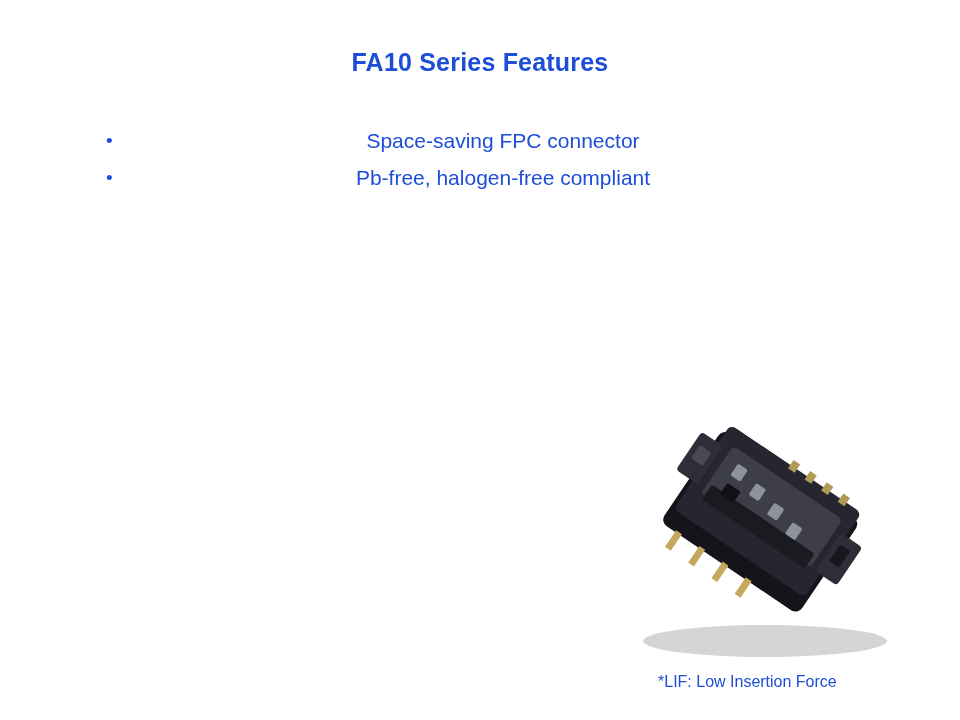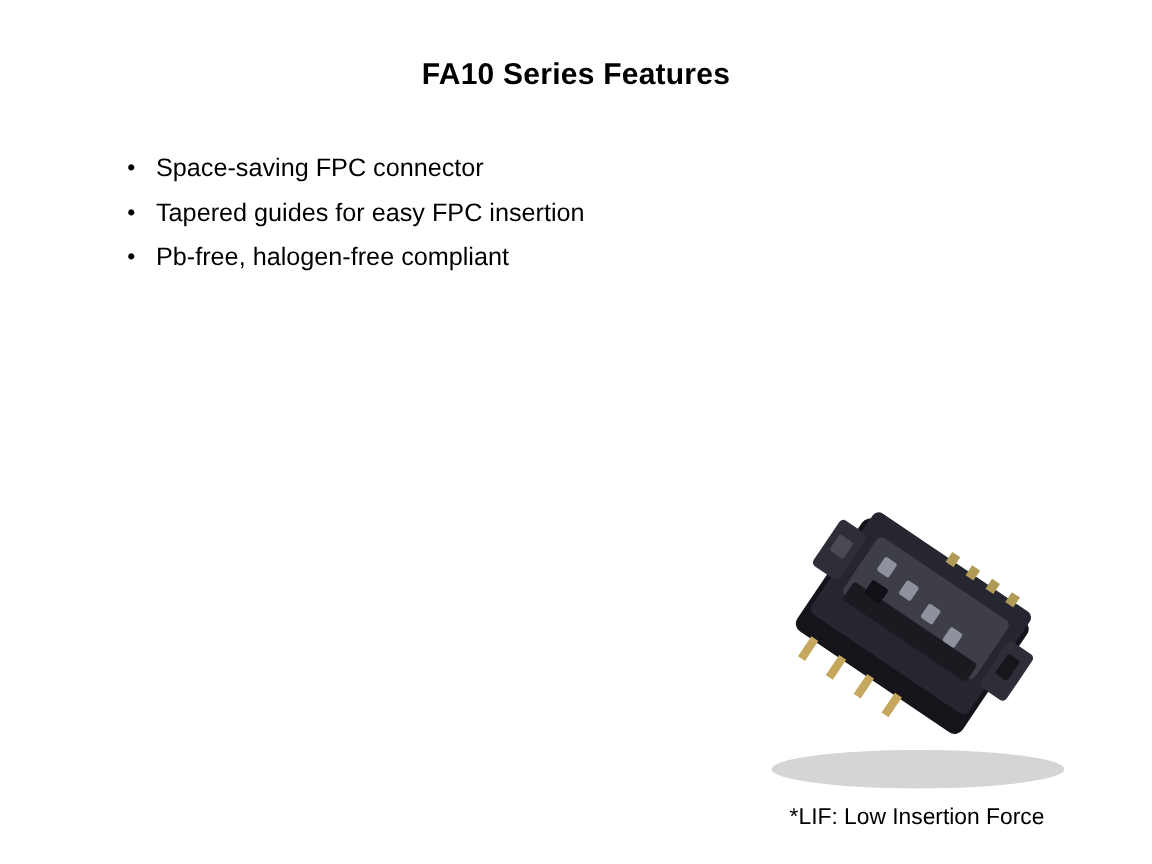--- a/index.html
+++ b/index.html
@@ -2,21 +2,21 @@
 <html><head>
 <meta charset="utf-8">
 <style>
   html, body { margin: 0; padding: 0; background: #ffffff; }
   .slide {
     position: relative;
     width: 960px;
     height: 720px;
     background: #ffffff;
     font-family: "Liberation Sans", sans-serif;
-    color: #000000;
+    color: #1d4ed8;
     overflow: hidden;
   }
   .title {
     position: absolute;
     top: 48px;
     left: 0;
     width: 100%;
     margin: 0;
     text-align: center;
     font-size: 25px;
@@ -26,20 +26,21 @@
   .features {
     position: absolute;
     top: 127px;
     left: 104px;
     width: 772px;
     margin: 0;
     padding: 0;
     list-style: none;
     font-size: 21px;
     line-height: 28px;
+    text-align: center;
   }
   .features li {
     position: relative;
     padding-left: 26px;
     margin-bottom: 9px;
   }
   .features li::before {
     content: "\2022";
     position: absolute;
     left: 2px;
@@ -50,34 +51,33 @@
     position: absolute;
     left: 617px;
     top: 413px;
     width: 340px;
     height: 260px;
   }
   .footnote {
     position: absolute;
     left: 658px;
     top: 671px;
-    font-size: 19px;
+    font-size: 16px;
     line-height: 22px;
   }
 </style>
 </head>
 <body>
 
 <div class="slide">
 
   <h1 class="title">FA10 Series Features</h1>
 
   <ul class="features">
     <li>Space-saving FPC connector</li>
-    <li>Tapered guides for easy FPC insertion</li>
     <li>Pb-free, halogen-free compliant</li>
   </ul>
 
   <svg class="figure" viewBox="0 0 340 260" aria-hidden="true">
 
     <ellipse cx="148" cy="228" rx="122" ry="16" fill="#d5d5d5"></ellipse>
     <g transform="rotate(34 148 100)">
 
       <rect x="66" y="54" width="166" height="112" rx="8" fill="#14141a"></rect>
 

